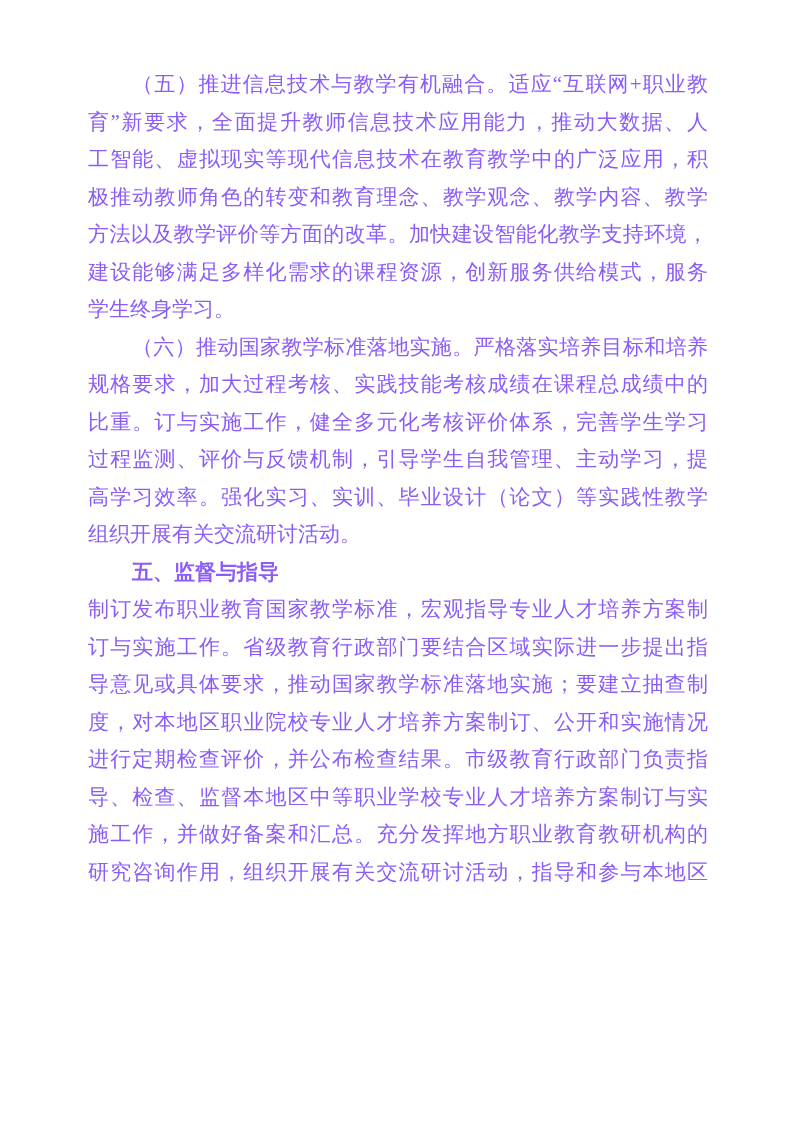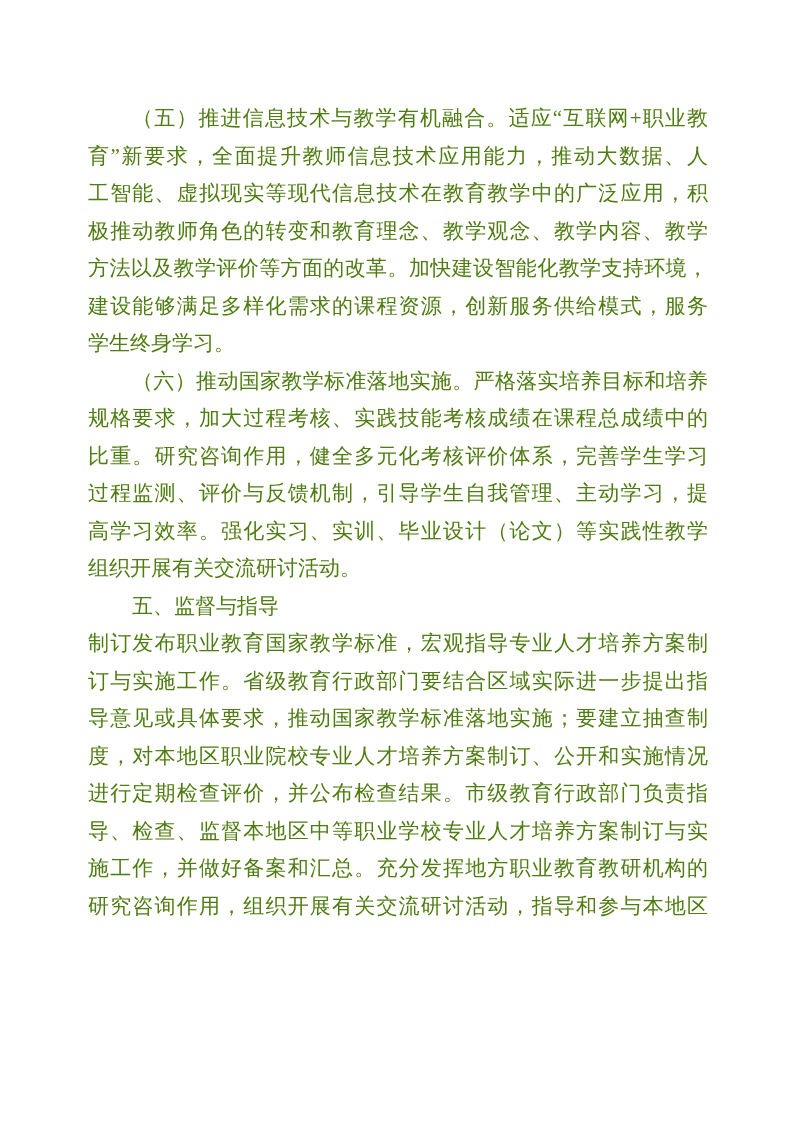--- a/index.html
+++ b/index.html
@@ -9,23 +9,23 @@
   }
   body {
     width: 794px;
     height: 1122px;
     overflow: hidden;
     font-family: "Liberation Serif", "DejaVu Serif", serif;
   }
   .page {
     position: relative;
     width: 620px;
-    padding: 100px 86px 0 88px;
+    padding: 66px 86px 0 88px;
     box-sizing: content-box;
-    color: #4d7c0f;
+    color: #8b5cf6;
   }
   .para {
     margin: 0;
     padding: 0;
   }
   .line {
     font-size: 21px;
     line-height: 37.5px;
     height: 37.5px;
     text-align: justify;
@@ -35,21 +35,21 @@
     overflow: visible;
   }
   .line.indent {
     text-indent: 44px;
   }
   .line.end {
     text-align: center;
     text-align-last: left;
   }
   .line.heading {
-    font-weight: normal;
+    font-weight: bold;
     text-align: center;
     text-align-last: left;
   }
 </style>
 </head>
 <body>
 
 <div class="page">
 
   <div class="para">
@@ -58,21 +58,21 @@
     <div class="line">工智能、虚拟现实等现代信息技术在教育教学中的广泛应用，积</div>
     <div class="line">极推动教师角色的转变和教育理念、教学观念、教学内容、教学</div>
     <div class="line">方法以及教学评价等方面的改革。加快建设智能化教学支持环境，</div>
     <div class="line">建设能够满足多样化需求的课程资源，创新服务供给模式，服务</div>
     <div class="line end">学生终身学习。</div>
   </div>
 
   <div class="para">
     <div class="line indent">（六）推动国家教学标准落地实施。严格落实培养目标和培养</div>
     <div class="line">规格要求，加大过程考核、实践技能考核成绩在课程总成绩中的</div>
-    <div class="line">比重。研究咨询作用，健全多元化考核评价体系，完善学生学习</div>
+    <div class="line">比重。订与实施工作，健全多元化考核评价体系，完善学生学习</div>
     <div class="line">过程监测、评价与反馈机制，引导学生自我管理、主动学习，提</div>
     <div class="line">高学习效率。强化实习、实训、毕业设计（论文）等实践性教学</div>
     <div class="line end">组织开展有关交流研讨活动。</div>
   </div>
 
   <div class="para">
     <div class="line heading indent">五、监督与指导</div>
   </div>
 
   <div class="para">

